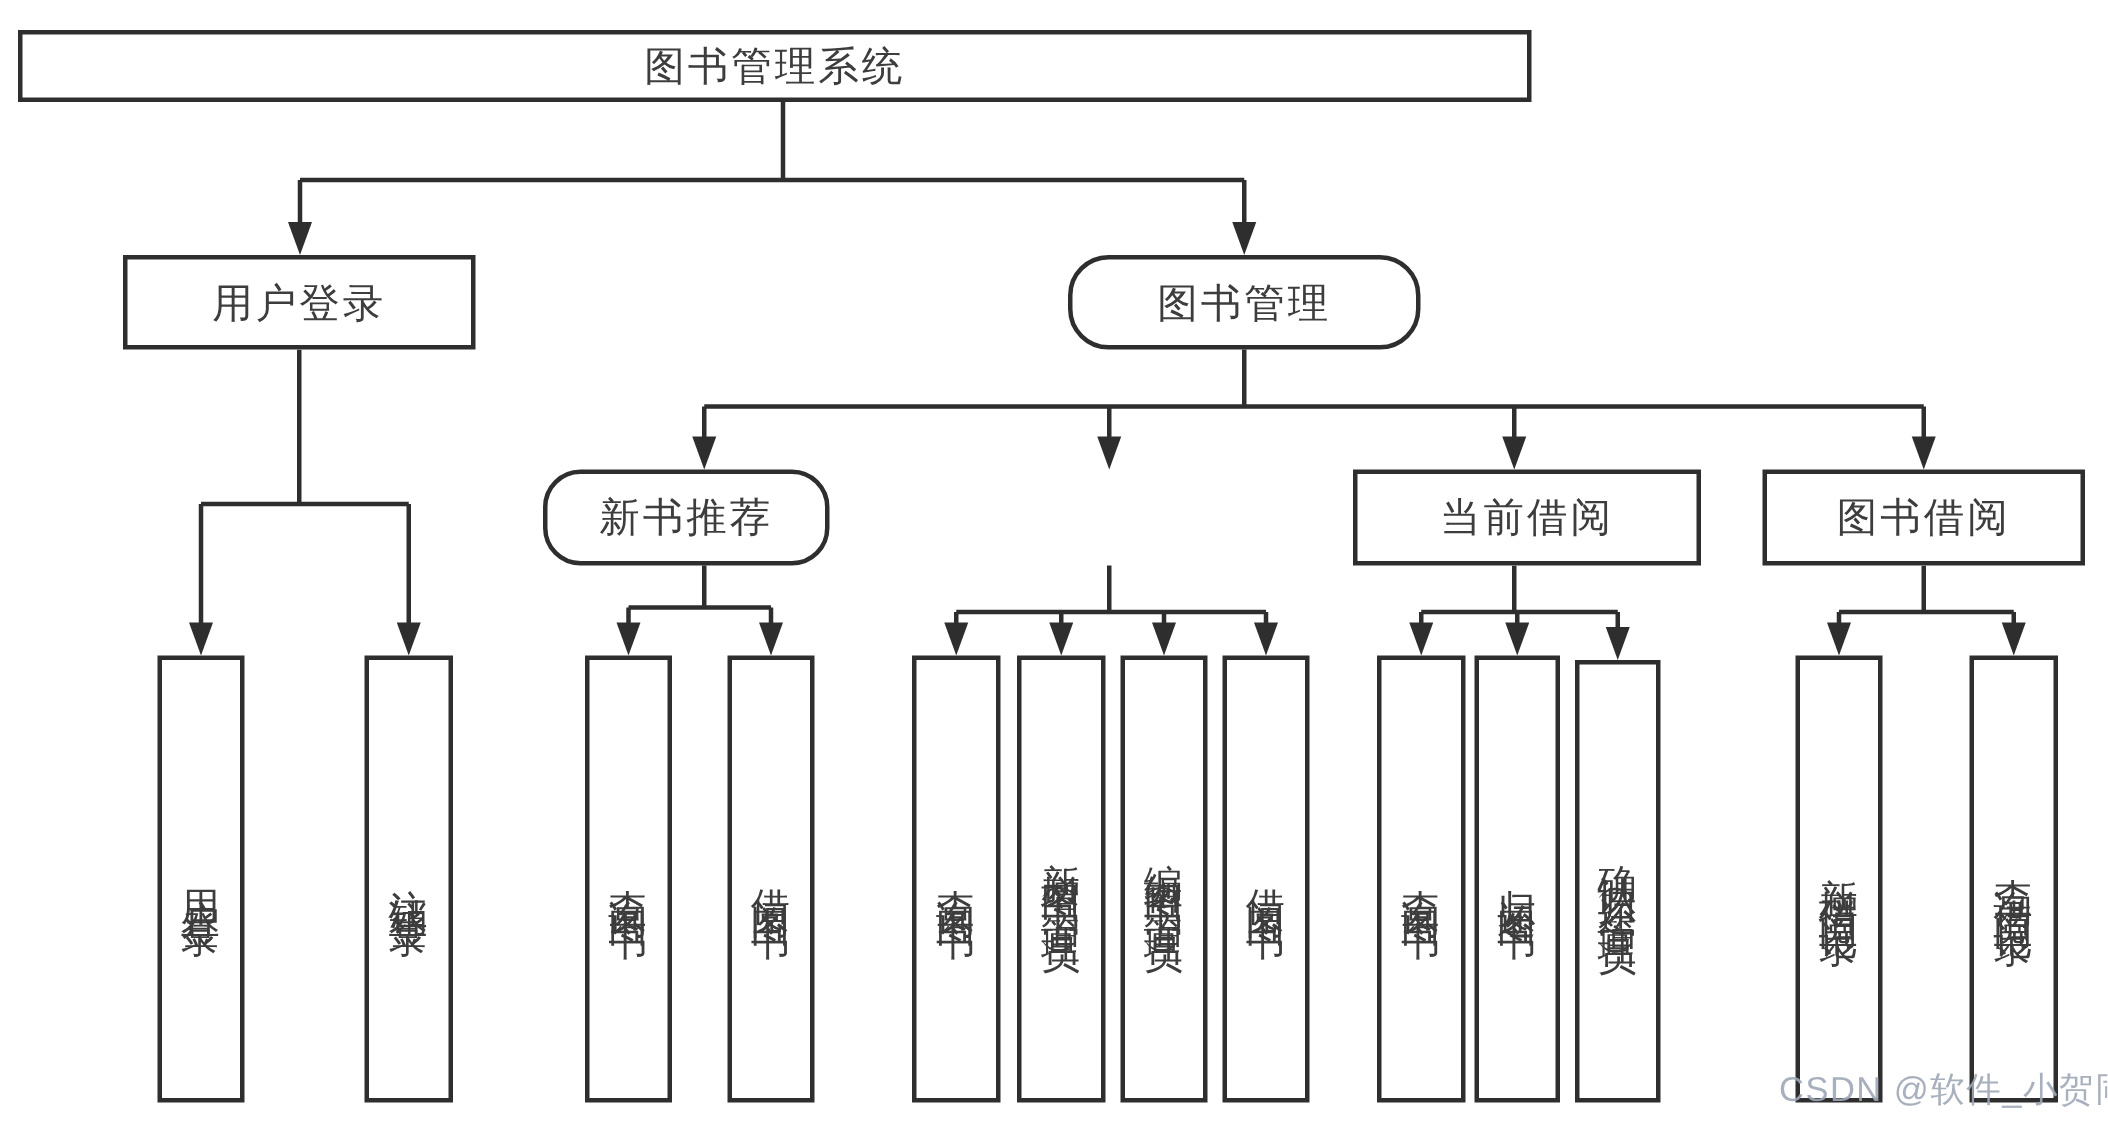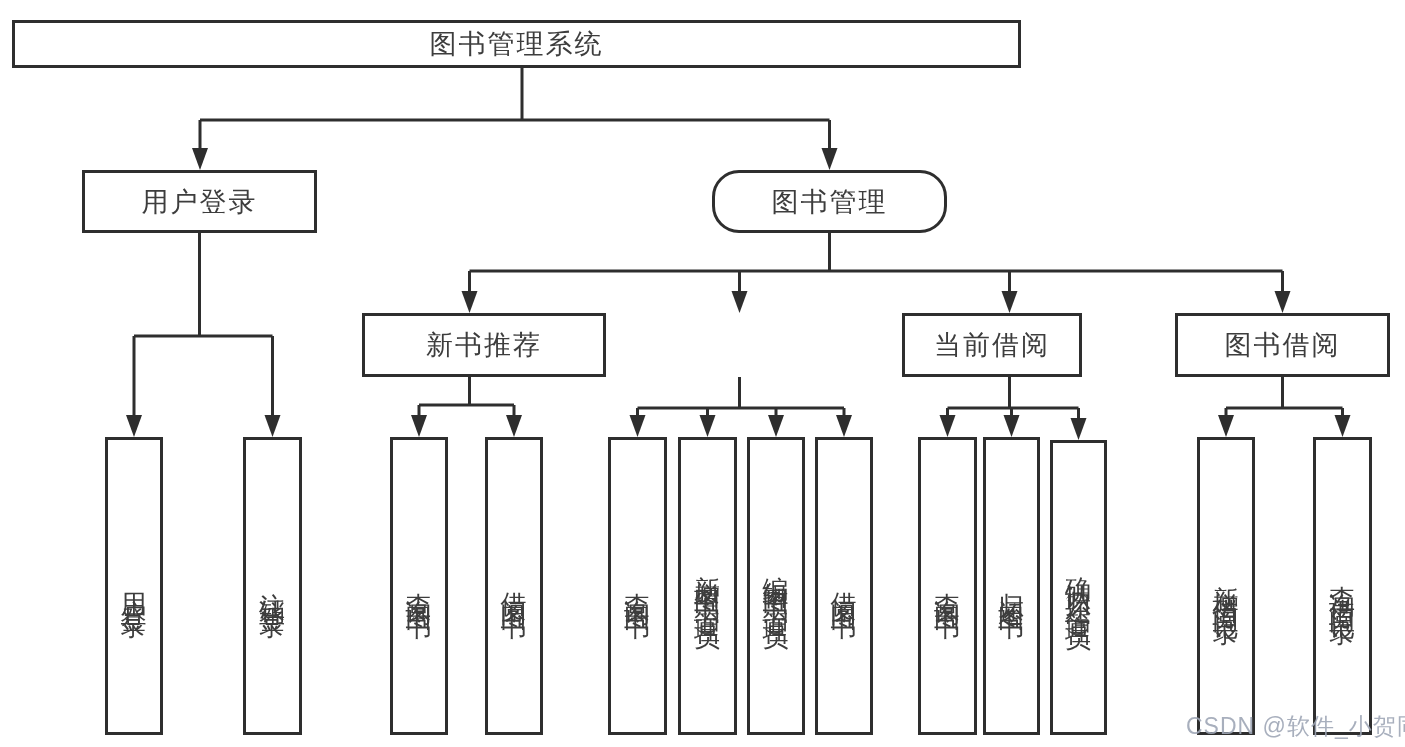--- a/index.html
+++ b/index.html
@@ -99,24 +99,24 @@
     <span class="label">图书管理系统</span>
   </div>
 
   <div class="box node" style="left:82px; top:170px; width:235px; height:63px;">
     <span class="label">用户登录</span>
   </div>
   <div class="box node" style="left:712px; top:170px; width:235px; height:63px;border-radius:27px;">
     <span class="label">图书管理</span>
   </div>
 
-  <div class="box node" style="left:362px; top:313px; width:244px; height:64px;">
+  <div class="box node" style="left:362px; top:313px; width:191px; height:64px;border-radius:25px;">
     <span class="label">新书推荐</span>
   </div>
-  <div class="box node" style="left:902px; top:313px; width:180px; height:64px;">
+  <div class="box node" style="left:902px; top:313px; width:232px; height:64px;">
     <span class="label">当前借阅</span>
   </div>
   <div class="box node" style="left:1175px; top:313px; width:215px; height:64px;">
     <span class="label">图书借阅</span>
   </div>
 
   <div class="box leaf" style="left:105px; top:437px; width:58px; height:298px;">
     <span class="label">用户登录</span>
   </div>
   <div class="box leaf" style="left:243px; top:437px; width:59px; height:298px;">

